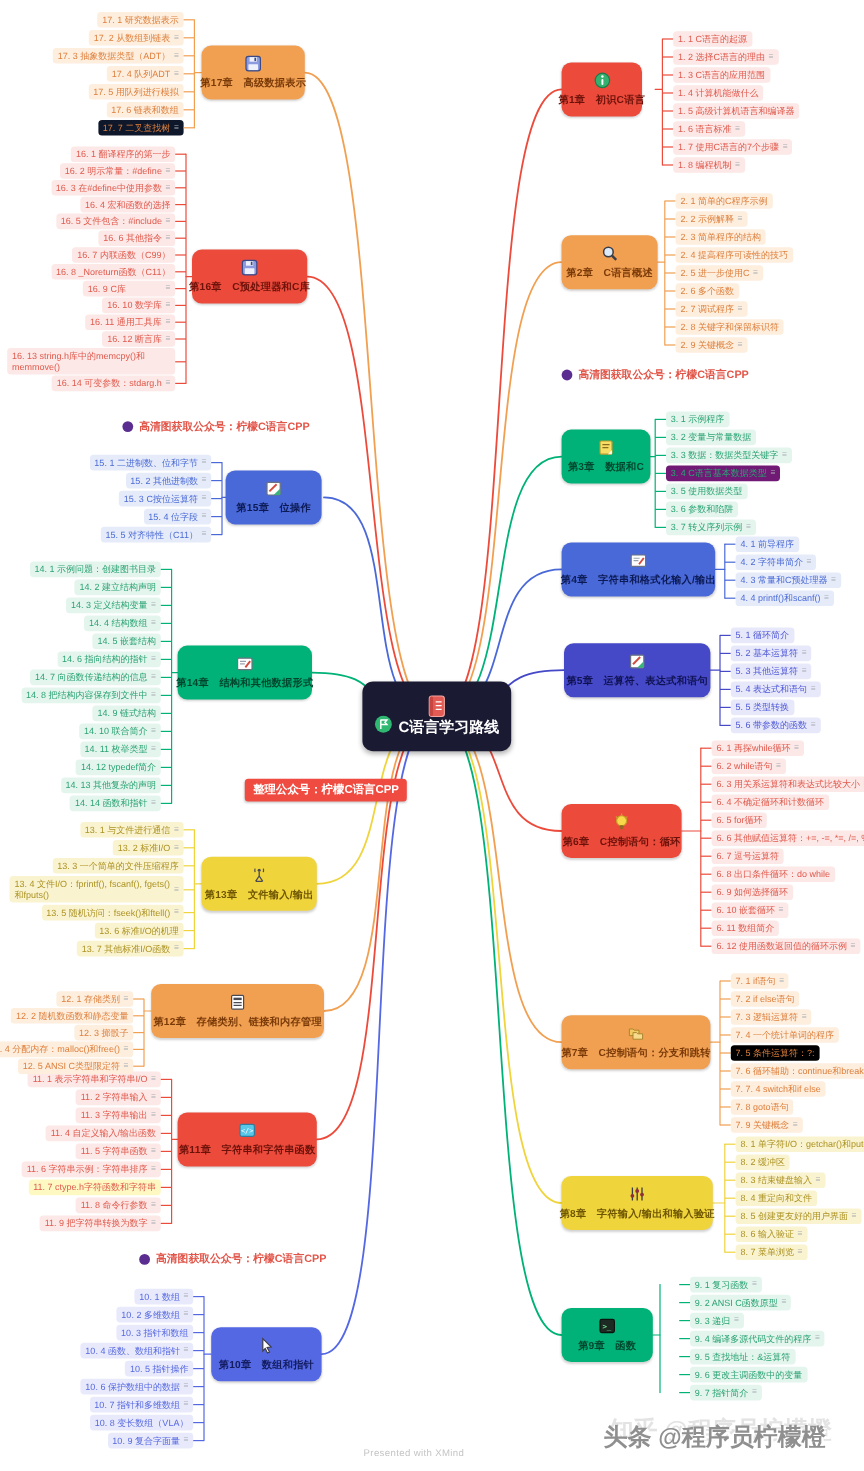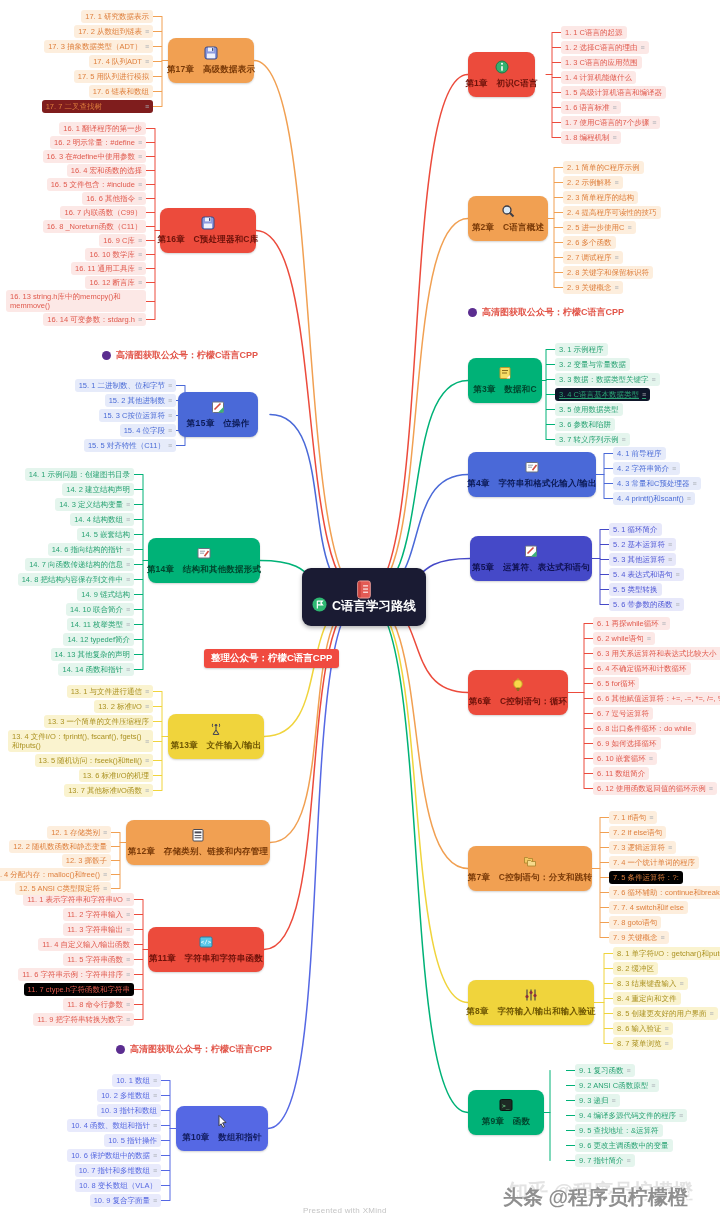--- a/index.html
+++ b/index.html
@@ -16,21 +16,21 @@
   .item-row{display:flex;align-items:center;justify-content:flex-start;}
   .side-left .item-row{justify-content:flex-end;}
   .pill{border-radius:3px;padding:2px 4px;font-size:7.5px;line-height:1.2;white-space:nowrap;
         display:inline-flex;align-items:center;}
   .pill.wrap{white-space:normal;max-width:calc(100% - 13px);}
   .tick{width:9px;height:0;border-top:1px solid #999;flex:none;}
   .note-glyph{color:#a9aeb5;font-size:7px;margin-left:3px;line-height:1;}
   
   .ch17 .ch-node{left:168px;top:38px;width:86px;}   .ch17 .ch-items{left:6px;top:10px;width:156px;}
   .ch16 .ch-node{left:160px;top:208px;width:96px;}  .ch16 .ch-items{left:6px;top:122px;width:149px;gap:1px;}
-  .ch15 .ch-node{left:178px;top:392px;width:80px;font-family:Liberation Mono, monospace;}  .ch15 .ch-items{left:30px;top:379px;width:155px;}
+  .ch15 .ch-node{left:188px;top:392px;width:80px;}  .ch15 .ch-items{left:30px;top:379px;width:155px;}
   .ch14 .ch-node{left:148px;top:538px;width:112px;} .ch14 .ch-items{left:0px;top:468px;width:143px;}
   .ch13 .ch-node{left:168px;top:714px;width:96px;}  .ch13 .ch-items{left:8px;top:685px;width:154px;}
   .ch12 .ch-node{left:126px;top:820px;width:144px;} .ch12 .ch-items{left:0px;top:826px;width:120px;gap:1px;}
   .ch11 .ch-node{left:148px;top:927px;width:116px;} .ch11 .ch-items{left:8px;top:893px;width:135px;}
   .ch10 .ch-node{left:176px;top:1106px;width:92px;} .ch10 .ch-items{left:20px;top:1074px;width:150px;}
   .ch1 .ch-node{left:468px;top:52px;width:67px;}    .ch1 .ch-items{left:552px;top:26px;width:165px;}
   .ch2 .ch-node{left:468px;top:196px;width:80px;}   .ch2 .ch-items{left:554px;top:161px;width:160px;}
   .ch3 .ch-node{left:468px;top:358px;width:74px;}   .ch3 .ch-items{left:546px;top:343px;width:165px;}
   .ch4 .ch-node{left:468px;top:452px;width:128px;}  .ch4 .ch-items{left:604px;top:447px;width:112px;}
   .ch5 .ch-node{left:470px;top:536px;width:122px;}  .ch5 .ch-items{left:600px;top:523px;width:118px;}
@@ -333,21 +333,21 @@
   <div class="item-row">
     <span class="tick" style="border-color: rgb(0, 178, 119);"></span>
     <span class="pill" style="background: rgb(228, 245, 237); color: rgb(42, 163, 116);">
             <span class="item-text">3. 3 数据：数据类型关键字</span>
             <span class="note-glyph">≡</span>
           </span>
   </div>
 
   <div class="item-row">
     <span class="tick" style="border-color: rgb(0, 178, 119);"></span>
-    <span class="pill" style="background: #0f172a; color: rgb(42, 163, 116); text-decoration: underline;">
+    <span class="pill" style="background: #701a75; color: rgb(42, 163, 116);">
             <span class="item-text">3. 4 C语言基本数据类型</span>
             <span class="note-glyph">≡</span>
           </span>
   </div>
 
   <div class="item-row">
     <span class="tick" style="border-color: rgb(0, 178, 119);"></span>
     <span class="pill" style="background: rgb(228, 245, 237); color: rgb(42, 163, 116);">
             <span class="item-text">3. 5 使用数据类型</span>
           </span>
@@ -931,21 +931,21 @@
 
     <span class="pill" style="background: rgb(252, 232, 230); color: rgb(224, 90, 78);">
             <span class="item-text">11. 6 字符串示例：字符串排序</span>
             <span class="note-glyph">≡</span>
           </span>
   <span class="tick" style="border-color: rgb(236, 75, 60);"></span>
         </div>
 
   <div class="item-row">
 
-    <span class="pill" style="background: #000000; color: rgb(224, 90, 78);">
+    <span class="pill" style="background: #fef9c3; color: rgb(224, 90, 78);">
             <span class="item-text">11. 7 ctype.h字符函数和字符串</span>
           </span>
   <span class="tick" style="border-color: rgb(236, 75, 60);"></span>
         </div>
 
   <div class="item-row">
 
     <span class="pill" style="background: rgb(252, 232, 230); color: rgb(224, 90, 78);">
             <span class="item-text">11. 8 命令行参数</span>
             <span class="note-glyph">≡</span>
@@ -1357,21 +1357,21 @@
   <div class="item-row">
 
     <span class="pill" style="background: rgb(252, 232, 230); color: rgb(224, 90, 78);">
             <span class="item-text">16. 8 _Noreturn函数（C11）</span>
           </span>
   <span class="tick" style="border-color: rgb(236, 75, 60);"></span>
         </div>
 
   <div class="item-row">
 
-    <span class="pill" style="background: rgb(252, 232, 230); color: rgb(224, 90, 78);">
+    <span class="pill" style="background: rgb(252, 232, 230); color: rgb(224, 90, 78); gap: 30px;">
             <span class="item-text">16. 9 C库</span>
             <span class="note-glyph">≡</span>
           </span>
   <span class="tick" style="border-color: rgb(236, 75, 60);"></span>
         </div>
 
   <div class="item-row">
 
     <span class="pill" style="background: rgb(252, 232, 230); color: rgb(224, 90, 78);">
             <span class="item-text">16. 10 数学库</span>
@@ -1474,21 +1474,21 @@
   <div class="item-row">
 
     <span class="pill" style="background: rgb(253, 238, 221); color: rgb(222, 127, 60);">
             <span class="item-text">17. 6 链表和数组</span>
           </span>
   <span class="tick" style="border-color: rgb(241, 160, 82);"></span>
         </div>
 
   <div class="item-row">
 
-    <span class="pill" style="background: #7f1d1d; color: rgb(222, 127, 60); gap: 40px;">
+    <span class="pill" style="background: #0f172a; color: rgb(222, 127, 60);">
             <span class="item-text">17. 7 二叉查找树</span>
             <span class="note-glyph">≡</span>
           </span>
   <span class="tick" style="border-color: rgb(241, 160, 82);"></span>
         </div>
 </div>
   </div>
 </div>
 
 </body></html>

